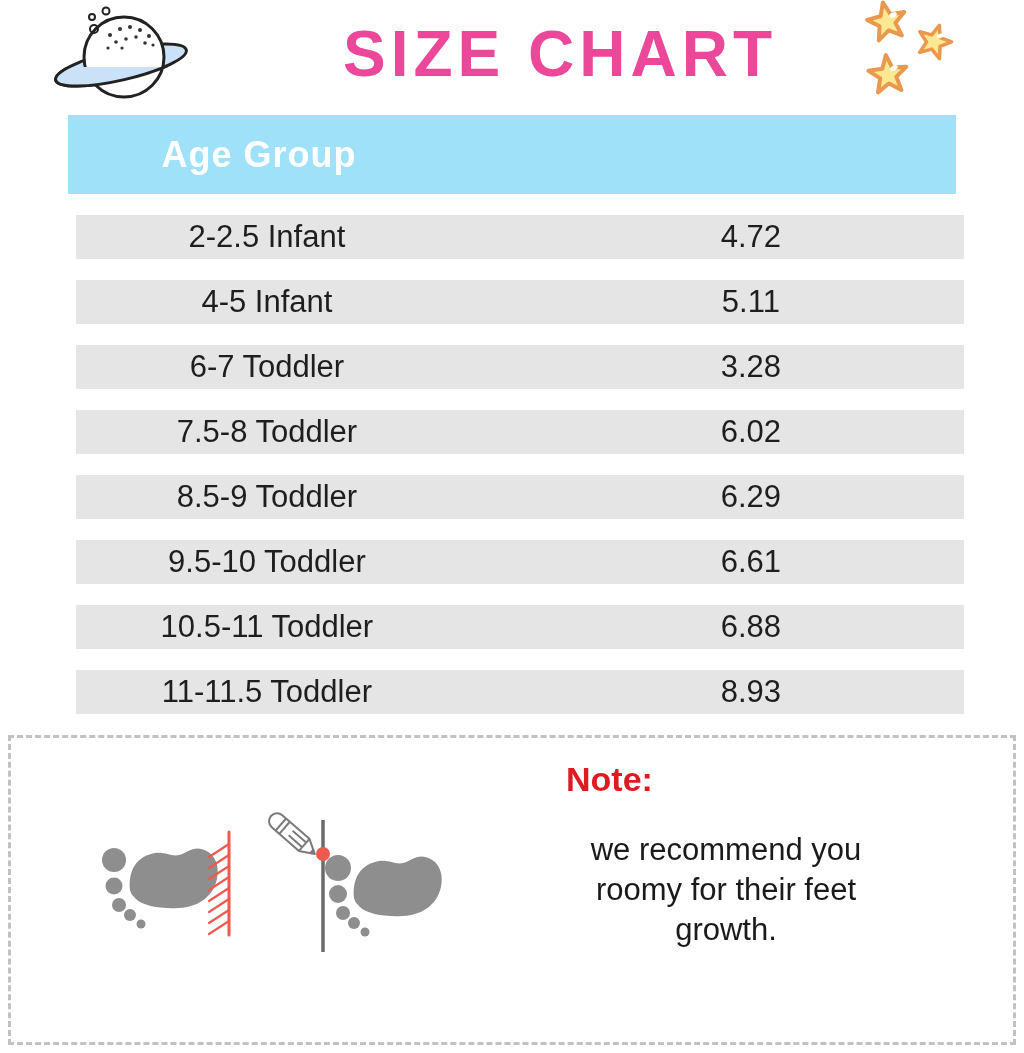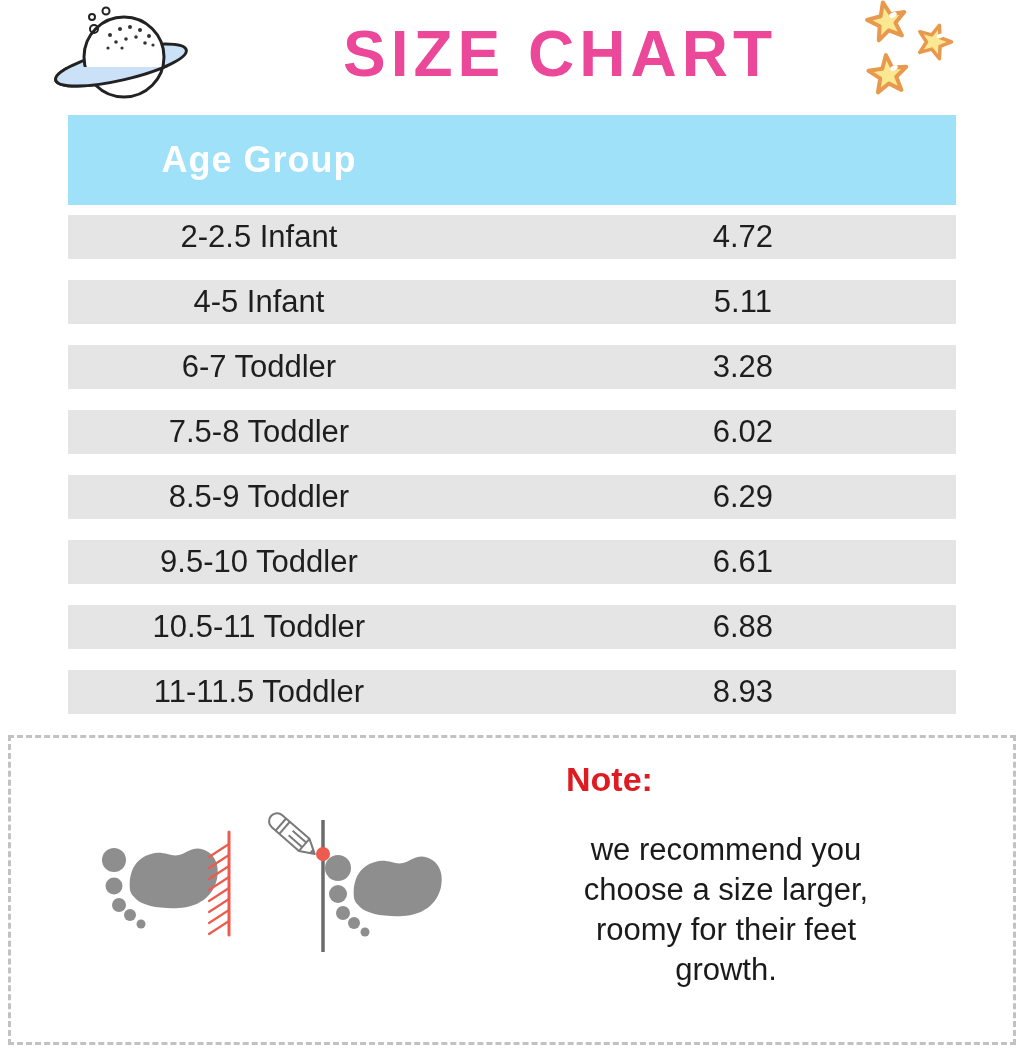--- a/index.html
+++ b/index.html
@@ -16,26 +16,26 @@
   .page-title{
     left:300px;top:8px;width:520px;height:92px;
     display:flex;align-items:center;justify-content:center;
     font-size:64px;font-weight:bold;letter-spacing:5px;
     color:#ec4899;white-space:nowrap;
   }
   .stars-svg{left:853px;top:0;width:172px;height:102px;}
 
   
   .thead{
-    left:68px;top:115px;width:888px;height:90px;
+    left:68px;top:115px;width:888px;height:79px;
     background:#9EE1F8;
   }
   .thead .cell{color:#ffffff;font-weight:bold;font-size:36px;letter-spacing:1px;}
   .trow{
-    left:68px;width:888px;height:44px;
+    left:76px;width:888px;height:44px;
     background:#E5E5E5;
     font-size:31px;color:#1e1e1e;
   }
   .cell{position:absolute;top:50%;transform:translate(-50%,-50%);white-space:nowrap;}
   .cell.age{left:21.5%;}
   .cell.inch{left:76%;}
 
   
   .note-box{
     left:8px;top:735px;width:1002px;height:304px;
@@ -186,17 +186,16 @@
       <circle cx="38" cy="103" r="7"></circle>
       <circle cx="49" cy="113" r="6"></circle>
       <circle cx="60" cy="122" r="4.5"></circle>
       <path d="M 49,88 C 47,68 56,54 74,51 C 84,49.5 90,55 98,53 C 107,50.5 112,44 122,47.5 C 133,51 139,62 136,77 C 132,95 117,105 98,106 C 80,107 62,104 55,97 C 51,93 49.6,91 49,88 Z"></path>
     </g>
   </svg>
 
   <div class="note-label">Note:</div>
   <div class="note-text">
     <div>we recommend you</div>
-    <div>choose a size larger,</div>
     <div>roomy for their feet</div>
     <div>growth.</div>
   </div>
 </div>
 
 </body></html>

